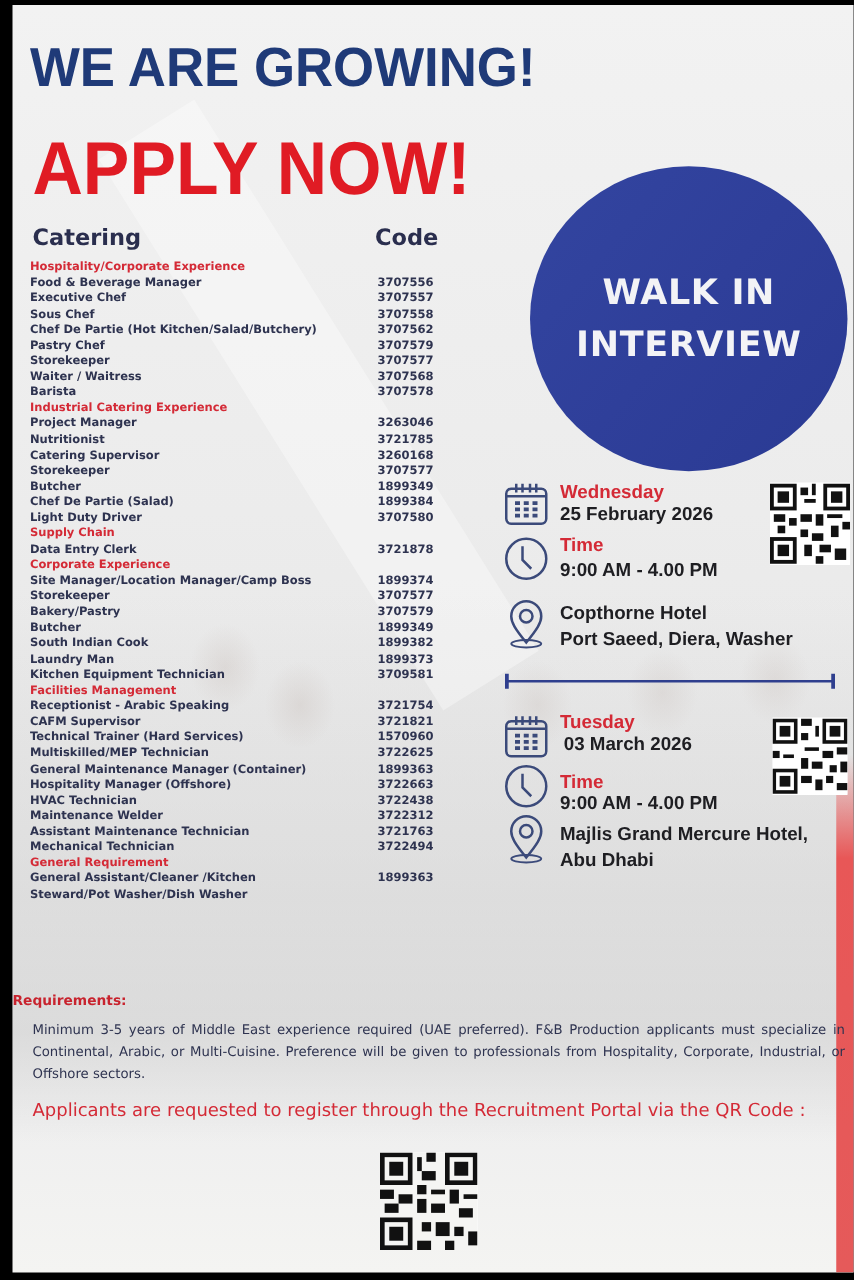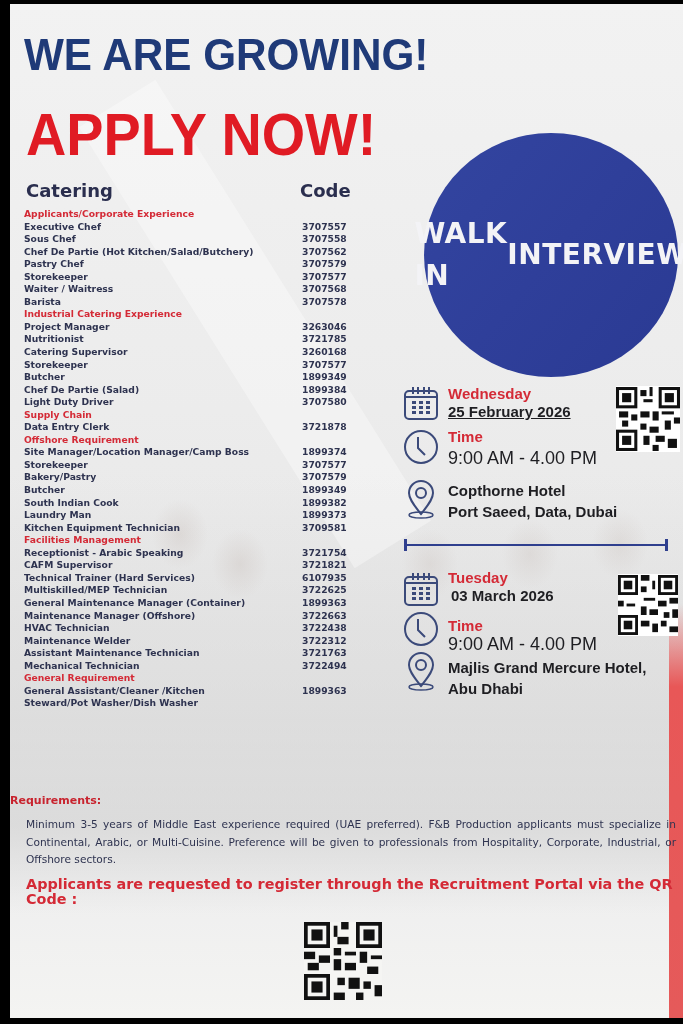--- a/index.html
+++ b/index.html
@@ -45,89 +45,90 @@
     .table-head .pos { position: absolute; left: 0; top: 0; }
     .table-head .code { position: absolute; left: 274px; top: 0; }
     .rows { position: absolute; left: 14px; top: 204px; width: 360px; }
     .row { position: relative; height: 12.55px; font-size: 9.2px; font-weight: 700; line-height: 12.55px; white-space: nowrap; }
     .row.cat { color: #d42a36; }
     .row.item { color: #2e3350; }
     .row .code-val { position: absolute; left: 278px; top: 0; }
     .circle {
       position: absolute; left: 414px; top: 129px; width: 254px; height: 244px; border-radius: 50%;
       background: linear-gradient(130deg, #3345a0 0%, #2f3f9a 50%, #2a3a93 100%);
-      display: flex; flex-direction: row; align-items: center; justify-content: center;
+      display: flex; flex-direction: column; align-items: center; justify-content: center;
     }
     .circle span { font-family: "DejaVu Sans", sans-serif; font-weight: 700; color: #f3f3f6; font-size: 28px; line-height: 42px; letter-spacing: 0.5px; }
     .event { position: absolute; left: 392px; width: 281px; }
     .event .ic { position: absolute; left: 0; width: 38px; height: 38px; }
     .event .day { position: absolute; left: 46px; font-family: "Liberation Sans", sans-serif; font-weight: 700; font-size: 15px; color: #d42a36; }
     .event .date { position: absolute; left: 46px; font-family: "Liberation Sans", sans-serif; font-weight: 700; font-size: 15px; color: #1e1e22; }
     .event .tlabel { position: absolute; left: 46px; font-family: "Liberation Sans", sans-serif; font-weight: 700; font-size: 15px; color: #d42a36; }
-    .event .tval { position: absolute; left: 46px; font-family: "Liberation Sans", sans-serif; font-weight: 400; font-size: 18px; color: #1e1e22; }
+    .event .tval { position: absolute; left: 46px; font-family: "Liberation Sans", sans-serif; font-weight: 700; font-size: 15px; color: #1e1e22; }
     .event .loc { position: absolute; left: 46px; font-family: "Liberation Sans", sans-serif; font-weight: 700; font-size: 15px; color: #1e1e22; line-height: 21px; white-space: nowrap; }
     .qr { position: absolute; background: #fff; }
     .divider { position: absolute; left: 394px; top: 535px; width: 264px; height: 12px; }
     .divider .bar { position: absolute; left: 0; top: 5px; width: 264px; height: 2px; background: #2f3f8e; }
     .divider .cap { position: absolute; top: 0; width: 3px; height: 12px; background: #2f3f8e; }
     .req-title { position: absolute; left: 0; top: 790px; font-weight: 700; font-size: 11px; color: #c8232e; }
     .req-body { position: absolute; left: 16px; top: 812px; width: 650px; font-weight: 400; font-size: 10.6px; line-height: 17.5px; color: #2e3350; text-align: justify; }
-    .portal { position: absolute; left: 16px; top: 873px; width: 650px; font-weight: 700; font-size: 14.4px; line-height: 15px; color: #d42a36; }
+    .portal { position: absolute; left: 16px; top: 873px; width: 650px; font-weight: 400; font-size: 14.4px; line-height: 25px; color: #d42a36; }
     .qr-main { position: absolute; left: 294px; top: 918px; width: 78px; height: 78px; }
   </style>
 </head>
 <body>
 
 <div class="poster">
   <div class="bg-people"></div>
   <div class="diag"></div>
   <div class="red-strip"></div>
 
   <div class="headline1">WE ARE GROWING!</div>
   <div class="headline2">APPLY NOW!</div>
 
   <div class="table-head">
     <span class="pos">Catering</span>
     <span class="code">Code</span>
   </div>
 
   <div class="rows" id="rows">
-      <div class="row cat"><span>Applicants/Corporate Experience</span></div>
+      <div class="row cat"><span>Hospitality/Corporate Experience</span></div>
+      <div class="row item"><span>Food &amp; Beverage Manager</span><span class="code-val">3707556</span></div>
       <div class="row item"><span>Executive Chef</span><span class="code-val">3707557</span></div>
       <div class="row item"><span>Sous Chef</span><span class="code-val">3707558</span></div>
       <div class="row item"><span>Chef De Partie (Hot Kitchen/Salad/Butchery)</span><span class="code-val">3707562</span></div>
       <div class="row item"><span>Pastry Chef</span><span class="code-val">3707579</span></div>
       <div class="row item"><span>Storekeeper</span><span class="code-val">3707577</span></div>
       <div class="row item"><span>Waiter / Waitress</span><span class="code-val">3707568</span></div>
       <div class="row item"><span>Barista</span><span class="code-val">3707578</span></div>
       <div class="row cat"><span>Industrial Catering Experience</span></div>
       <div class="row item"><span>Project Manager</span><span class="code-val">3263046</span></div>
       <div class="row item"><span>Nutritionist</span><span class="code-val">3721785</span></div>
       <div class="row item"><span>Catering Supervisor</span><span class="code-val">3260168</span></div>
       <div class="row item"><span>Storekeeper</span><span class="code-val">3707577</span></div>
       <div class="row item"><span>Butcher</span><span class="code-val">1899349</span></div>
       <div class="row item"><span>Chef De Partie (Salad)</span><span class="code-val">1899384</span></div>
       <div class="row item"><span>Light Duty Driver</span><span class="code-val">3707580</span></div>
       <div class="row cat"><span>Supply Chain</span></div>
       <div class="row item"><span>Data Entry Clerk</span><span class="code-val">3721878</span></div>
-      <div class="row cat"><span>Offshore Requirement</span></div>
+      <div class="row cat"><span>Corporate Experience</span></div>
       <div class="row item"><span>Site Manager/Location Manager/Camp Boss</span><span class="code-val">1899374</span></div>
       <div class="row item"><span>Storekeeper</span><span class="code-val">3707577</span></div>
       <div class="row item"><span>Bakery/Pastry</span><span class="code-val">3707579</span></div>
       <div class="row item"><span>Butcher</span><span class="code-val">1899349</span></div>
       <div class="row item"><span>South Indian Cook</span><span class="code-val">1899382</span></div>
       <div class="row item"><span>Laundry Man</span><span class="code-val">1899373</span></div>
       <div class="row item"><span>Kitchen Equipment Technician</span><span class="code-val">3709581</span></div>
       <div class="row cat"><span>Facilities Management</span></div>
       <div class="row item"><span>Receptionist - Arabic Speaking</span><span class="code-val">3721754</span></div>
       <div class="row item"><span>CAFM Supervisor</span><span class="code-val">3721821</span></div>
-      <div class="row item"><span>Technical Trainer (Hard Services)</span><span class="code-val">6107935</span></div>
+      <div class="row item"><span>Technical Trainer (Hard Services)</span><span class="code-val">1570960</span></div>
       <div class="row item"><span>Multiskilled/MEP Technician</span><span class="code-val">3722625</span></div>
       <div class="row item"><span>General Maintenance Manager (Container)</span><span class="code-val">1899363</span></div>
-      <div class="row item"><span>Maintenance Manager (Offshore)</span><span class="code-val">3722663</span></div>
+      <div class="row item"><span>Hospitality Manager (Offshore)</span><span class="code-val">3722663</span></div>
       <div class="row item"><span>HVAC Technician</span><span class="code-val">3722438</span></div>
       <div class="row item"><span>Maintenance Welder</span><span class="code-val">3722312</span></div>
       <div class="row item"><span>Assistant Maintenance Technician</span><span class="code-val">3721763</span></div>
       <div class="row item"><span>Mechanical Technician</span><span class="code-val">3722494</span></div>
       <div class="row cat"><span>General Requirement</span></div>
       <div class="row item"><span>General Assistant/Cleaner /Kitchen</span><span class="code-val">1899363</span></div>
       <div class="row item"><span>Steward/Pot Washer/Dish Washer</span><span class="code-val"></span></div>
     </div>
 
   <div class="circle">
@@ -151,34 +152,34 @@
           <rect x="24" y="17" width="4" height="3"></rect>
           <rect x="10" y="22" width="4" height="3"></rect>
           <rect x="17" y="22" width="4" height="3"></rect>
           <rect x="24" y="22" width="4" height="3"></rect>
           <rect x="10" y="27" width="4" height="3"></rect>
           <rect x="17" y="27" width="4" height="3"></rect>
           <rect x="24" y="27" width="4" height="3"></rect>
         </g>
     </svg>
     <div class="day" style="top:3px;">Wednesday</div>
-    <div class="date" style="top:21px;text-decoration:underline;">25 February 2026</div>
+    <div class="date" style="top:21px;">25 February 2026</div>
     <svg class="ic" style="top:46px;" viewBox="0 0 38 38">
       <circle cx="19" cy="19" r="16" fill="none" stroke="#3b4a7a" stroke-width="2"></circle>
       <polyline points="16,9 16,20 23,27" fill="none" stroke="#3b4a7a" stroke-width="2"></polyline>
     </svg>
     <div class="tlabel" style="top:46px;">Time</div>
     <div class="tval" style="top:66px;">9:00 AM - 4.00 PM</div>
     <svg class="ic" style="top:96px; height:42px;" viewBox="0 0 38 42">
       <path d="M19 36 C10 25 7 20 7 15 A12 12 0 0 1 31 15 C31 20 28 25 19 36 Z" fill="none" stroke="#3b4a7a" stroke-width="2"></path>
       <circle cx="19" cy="15" r="5" fill="none" stroke="#3b4a7a" stroke-width="2"></circle>
       <ellipse cx="19" cy="37" rx="12" ry="3" fill="none" stroke="#3b4a7a" stroke-width="1.5"></ellipse>
     </svg>
     <div class="loc" style="top:98px;">Copthorne Hotel</div>
-    <div class="loc" style="top:119px;">Port Saeed, Data, Dubai</div>
+    <div class="loc" style="top:119px;">Port Saeed, Diera, Washer</div>
     <svg class="qr" style="left:214px; top:4px; width:64px; height:66px;" viewBox="0 0 21 21">
       <rect width="21" height="21" fill="#fff"></rect>
       <g fill="#111">
           <rect x="0" y="0" width="7" height="7"></rect>
           <rect x="14" y="0" width="7" height="7"></rect>
           <rect x="0" y="14" width="7" height="7"></rect>
         </g>
       <g fill="#fff">
           <rect x="1" y="1" width="5" height="5"></rect>
           <rect x="15" y="1" width="5" height="5"></rect>

